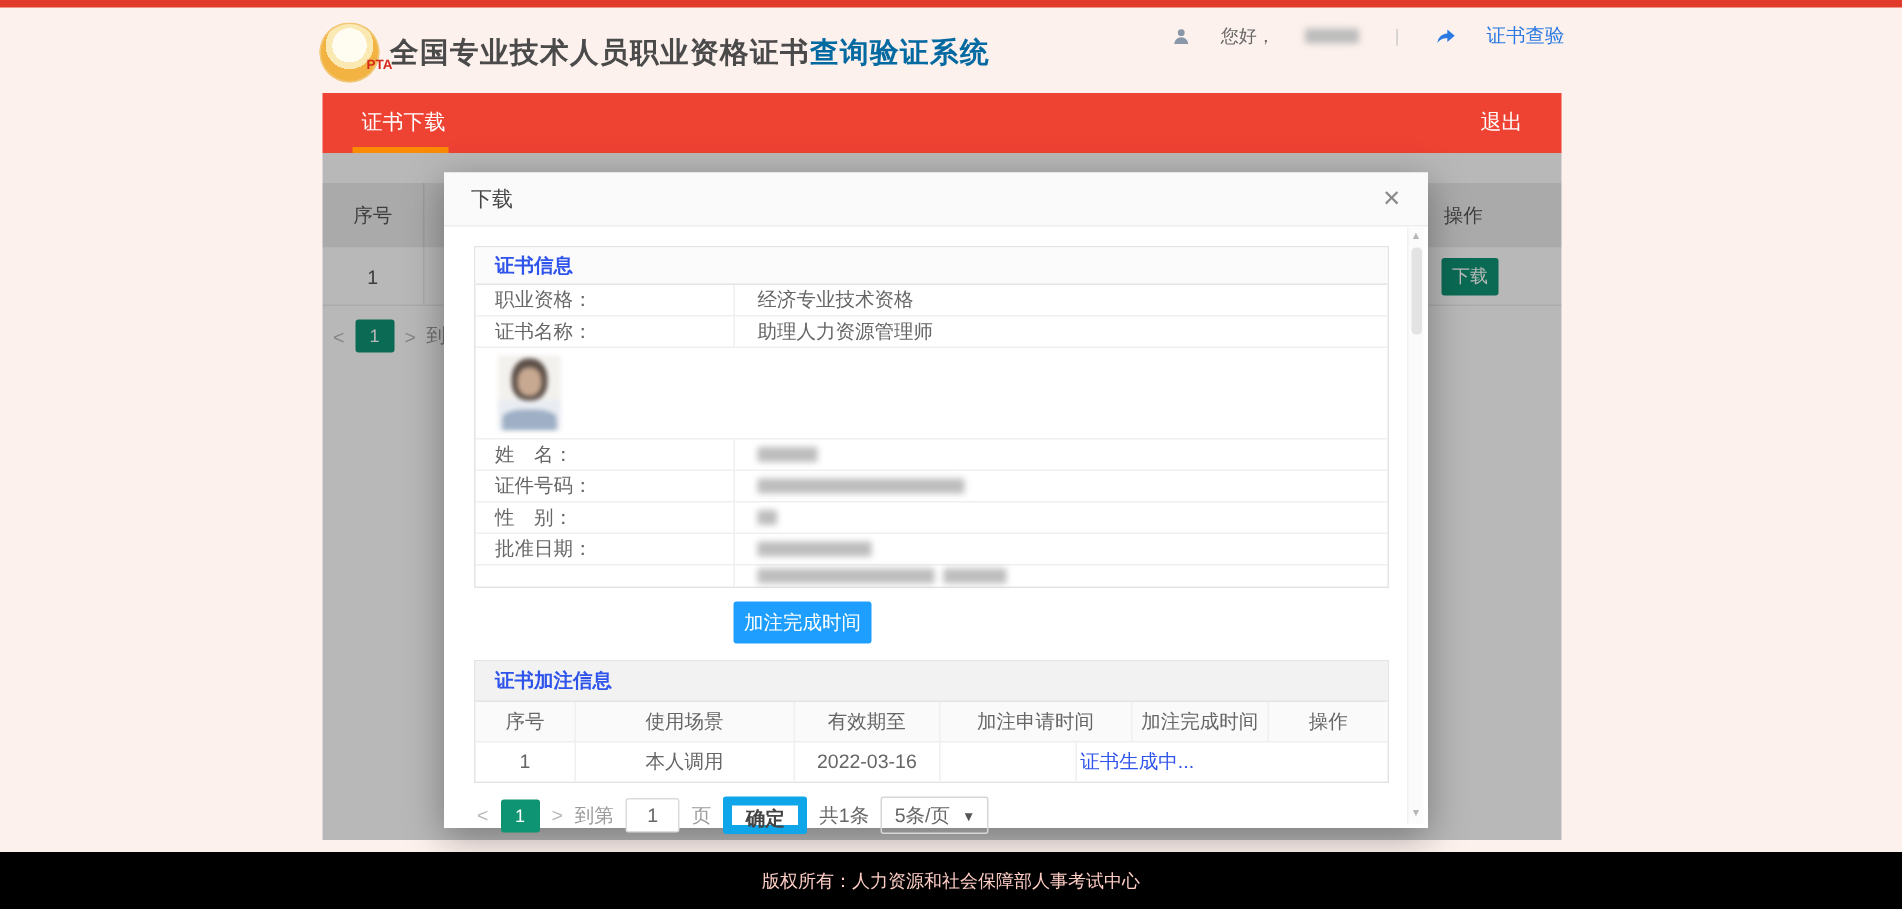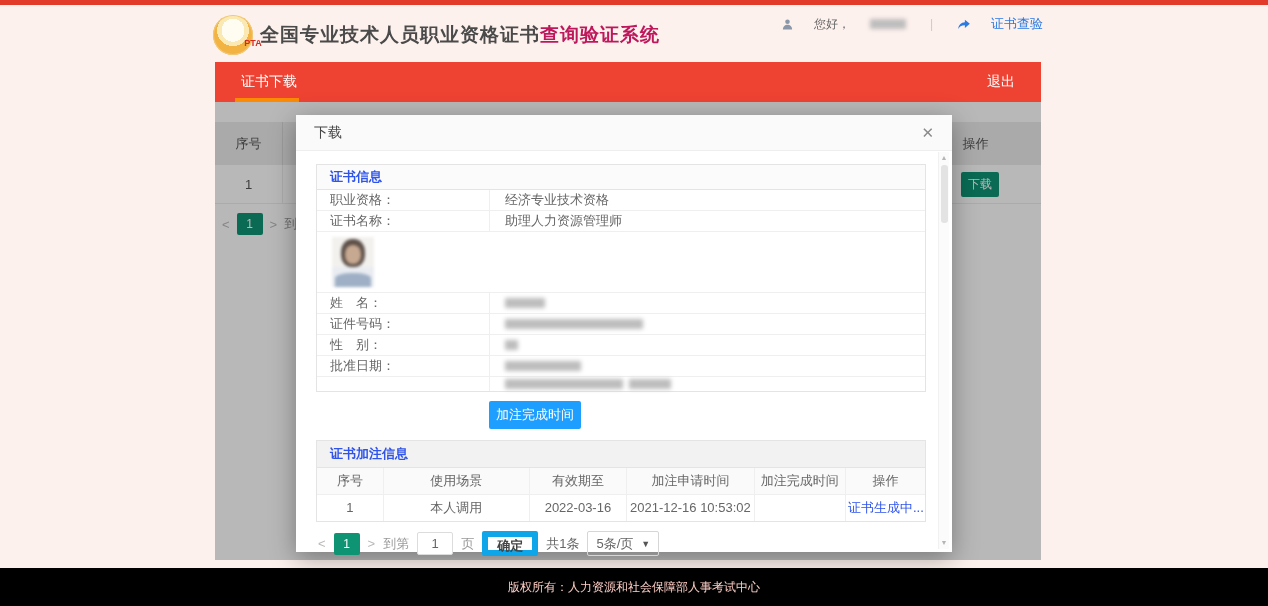--- a/index.html
+++ b/index.html
@@ -12,21 +12,21 @@
 
   
   .header { position:absolute; left:0; top:5px; width:100%; height:57px; }
   .brand { position:absolute; left:213px; top:10px; display:flex; align-items:center; gap:7px; }
   .logo { width:40px; height:40px; border-radius:50%; flex:0 0 auto;
           background: radial-gradient(circle at 50% 38%, #fffdf2 0 36%, #fbe9b4 36% 50%, #f3b342 50% 78%, #f7c75e 78% 100%);
           display:flex; align-items:flex-end; justify-content:center; box-shadow:0 0 0 1px #f0c878 inset; }
   .logo span { color:#d42a1e; font-weight:bold; font-size:9px; margin-bottom:7px;padding-left:40px; }
   .brand-title { font-size:19px; font-weight:bold; letter-spacing:1px; }
   .t-main { color:#4a4a4a; }
-  .t-accent { color:#be185d; }
+  .t-accent { color:#0369a1; }
   .userbar { position:absolute; right:225px; top:10px; display:flex; align-items:center; gap:20px;
              font-size:12px; color:#666; }
   .userbar .sep { color:#ccc; margin:0 4px; }
   .verify-link { color:#2a7ae2; font-size:13px; text-decoration:none; cursor:pointer; }
   .icon-wrap { display:inline-flex; align-items:center; }
 
   
   .nav { position:absolute; left:215px; top:62px; width:826px; height:40px; background:#ee4233;
          display:flex; align-items:center; justify-content:space-between; padding:0 26px; color:#fff; font-size:14px; }
   .nav-tab { position:relative; height:40px; display:flex; align-items:center; cursor:pointer; }
@@ -243,21 +243,20 @@
           <div class="ann-cell ac1">使用场景</div>
           <div class="ann-cell ac2">有效期至</div>
           <div class="ann-cell ac3">加注申请时间</div>
           <div class="ann-cell ac4">加注完成时间</div>
           <div class="ann-cell ac5">操作</div>
         </div>
         <div class="ann-row">
           <div class="ann-cell ac0">1</div>
           <div class="ann-cell ac1">本人调用</div>
           <div class="ann-cell ac2">2022-03-16</div>
-          <div class="ann-cell ac3">2021-12-16 10:53:02</div>
           <div class="ann-cell ac4"></div>
           <div class="ann-cell ac5"><span class="gen-link">证书生成中...</span></div>
         </div>
       </div>
 
       <div class="m-pager">
         <span class="pg-arrow">&lt;</span>
         <span class="pg-active">1</span>
         <span class="pg-arrow">&gt;</span>
         <span style="color:#9a9a9a;">到第</span>

